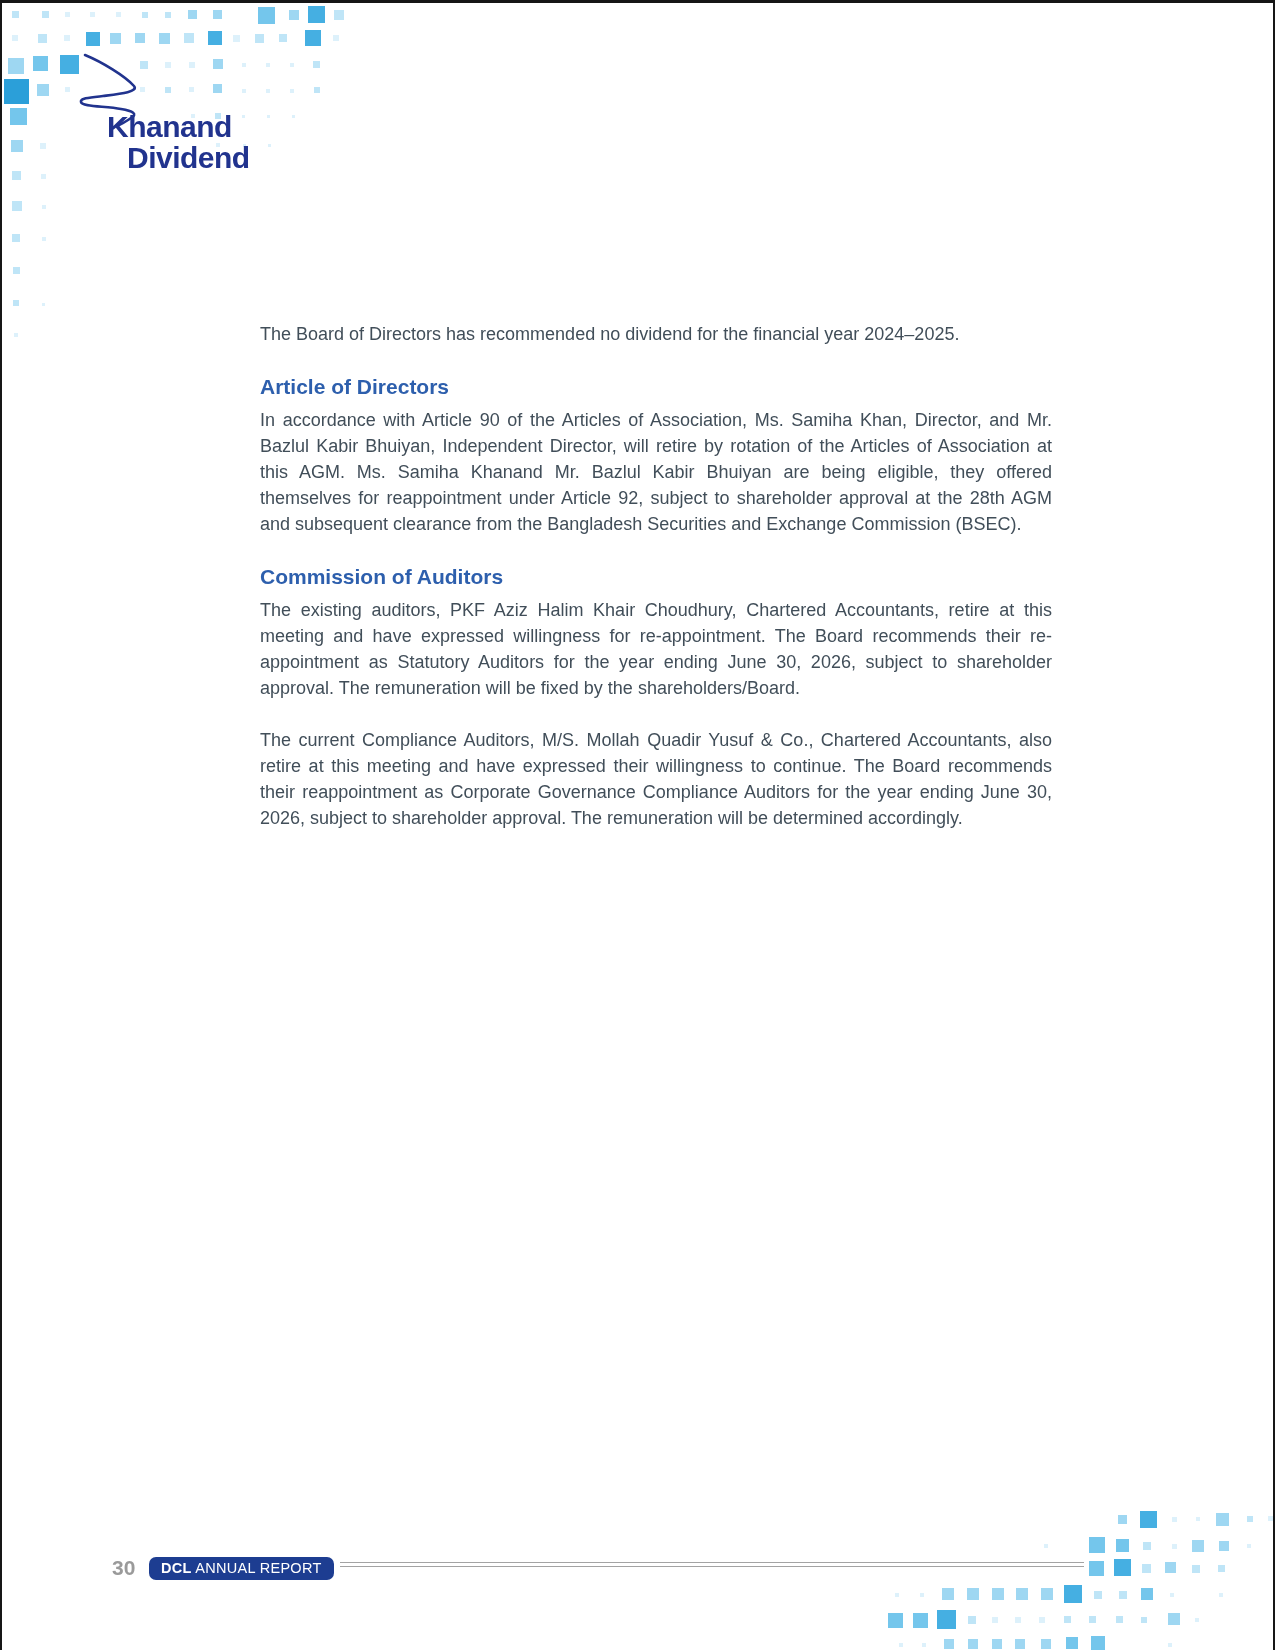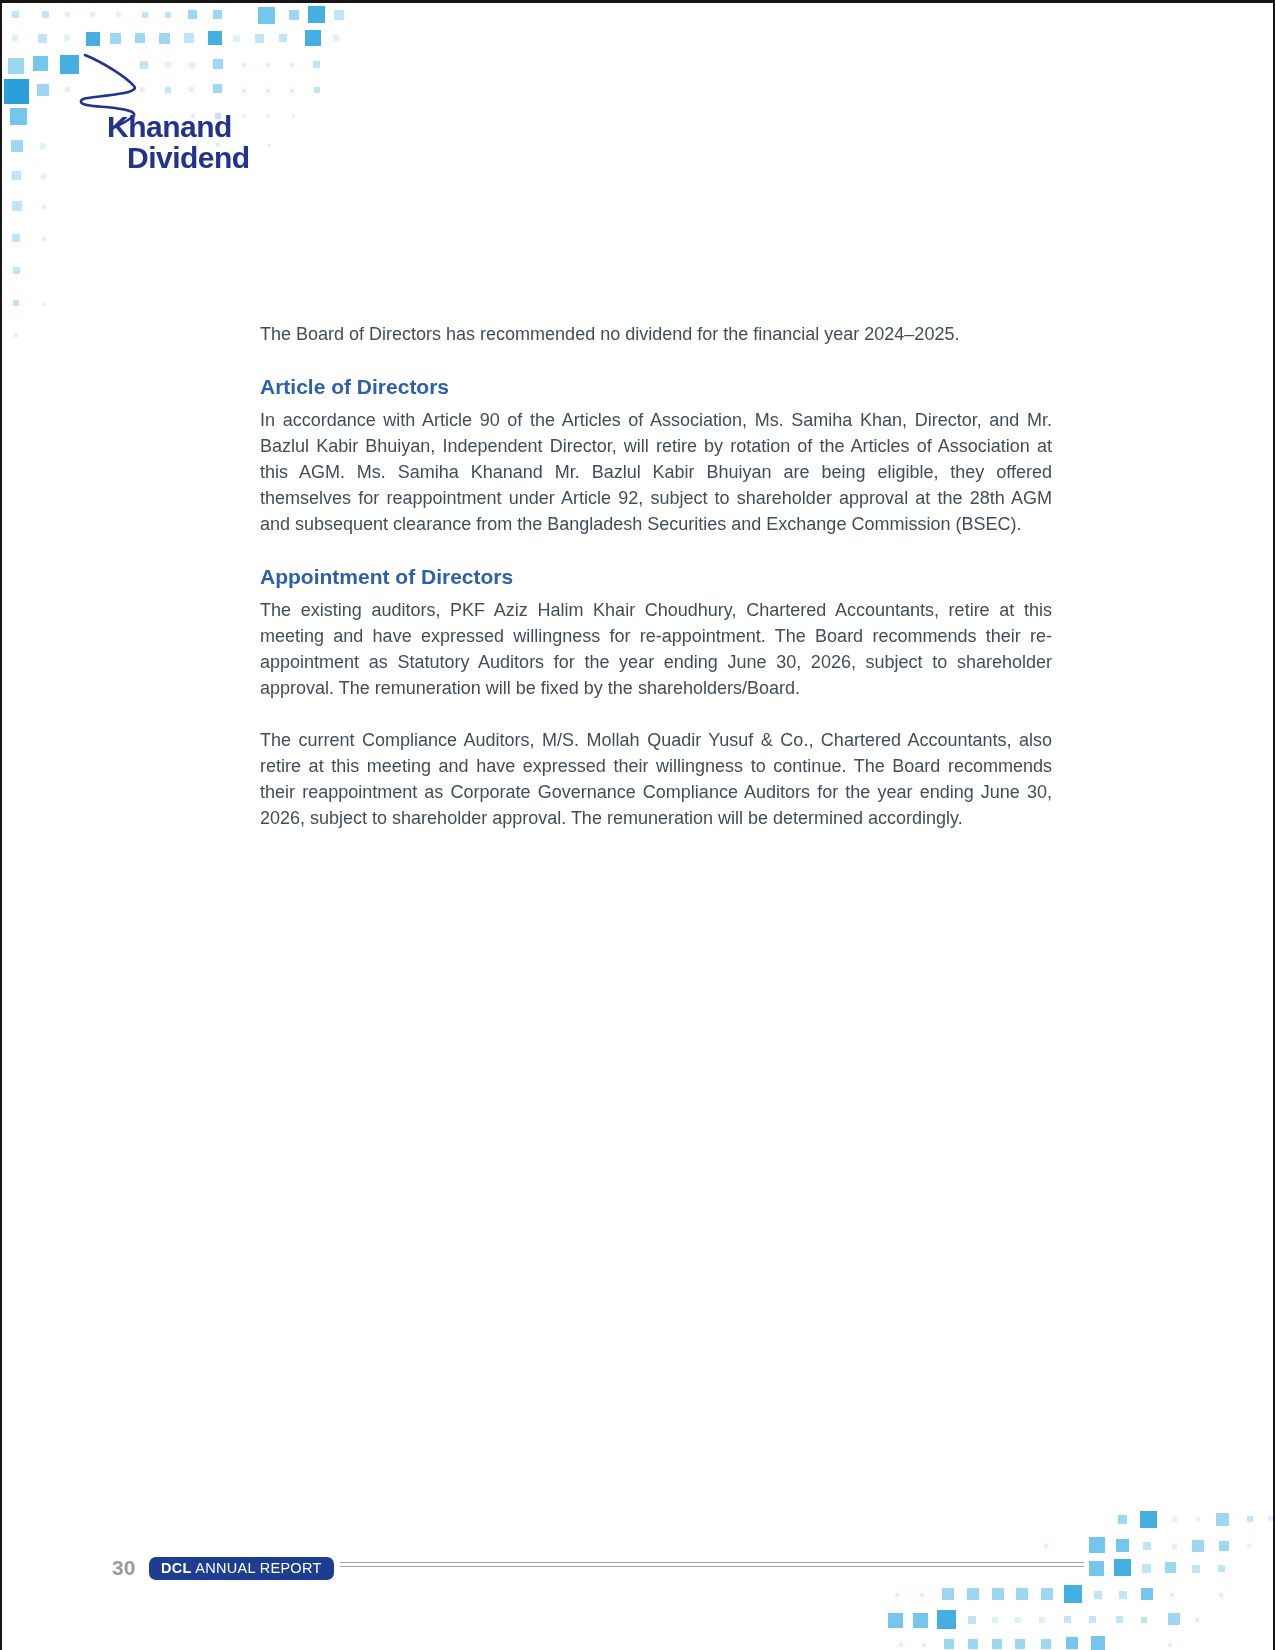--- a/index.html
+++ b/index.html
@@ -235,21 +235,21 @@
     <div class="logo-line1">Khanand</div>
     <div class="logo-line2">Dividend</div>
   </div>
 
   <div class="content">
     <p class="section-body">The Board of Directors has recommended no dividend for the financial year 2024–2025.</p>
 
     <h2 class="section-heading">Article of Directors</h2>
     <p class="section-body">In accordance with Article 90 of the Articles of Association, Ms. Samiha Khan, Director, and Mr. Bazlul Kabir Bhuiyan, Independent Director, will retire by rotation of the Articles of Association at this AGM. Ms. Samiha Khanand Mr. Bazlul Kabir Bhuiyan are being eligible, they offered themselves for reappointment under Article 92, subject to shareholder approval at the 28th AGM and subsequent clearance from the Bangladesh Securities and Exchange Commission (BSEC).</p>
 
-    <h2 class="section-heading">Appointment of Directors</h2>
+    <h2 class="section-heading">Commission of Auditors</h2>
     <p class="section-body">The existing auditors, PKF Aziz Halim Khair Choudhury, Chartered Accountants, retire at this meeting and have expressed willingness for re-appointment. The Board recommends their re-appointment as Statutory Auditors for the year ending June 30, 2026, subject to shareholder approval. The remuneration will be fixed by the shareholders/Board.</p>
 
     <p class="section-body">The current Compliance Auditors, M/S. Mollah Quadir Yusuf &amp; Co., Chartered Accountants, also retire at this meeting and have expressed their willingness to continue. The Board recommends their reappointment as Corporate Governance Compliance Auditors for the year ending June 30, 2026, subject to shareholder approval. The remuneration will be determined accordingly.</p>
   </div>
 
   <div class="footer-page-number">30</div>
   <div class="footer-badge">
     <span class="badge-bold">DCL</span>
     <span class="badge-rest">ANNUAL REPORT</span>
   </div>

